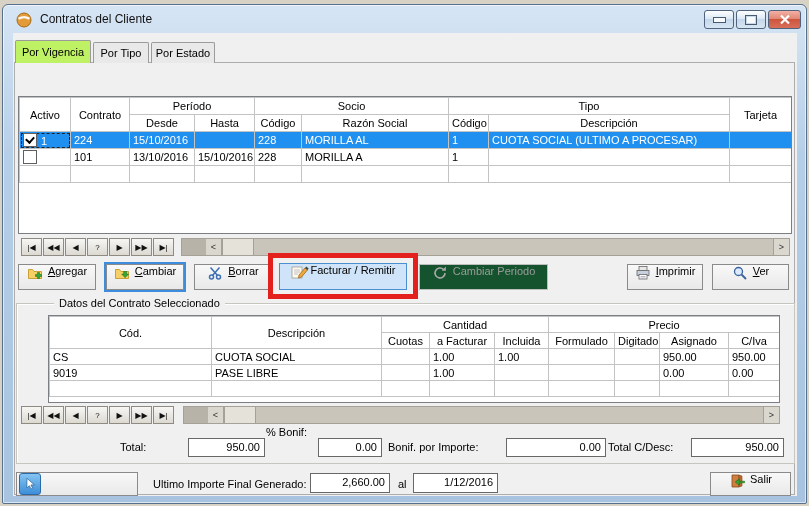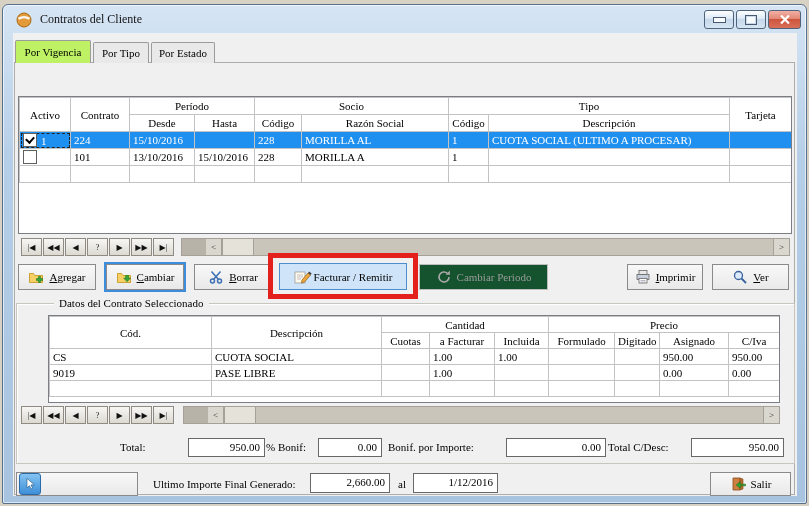--- a/index.html
+++ b/index.html
@@ -1,17 +1,17 @@
 <!DOCTYPE html>
 <html><head>
 <meta charset="utf-8">
 <style>
   html,body{margin:0;padding:0}
   .stage{position:relative;width:809px;height:506px;background:#d8d2c4;overflow:hidden;
-         font-family:Liberation Serif, serif;font-size:11px;color:#000}
+         font-family:Liberation Sans, sans-serif;font-size:11px;color:#000}
   .abs{position:absolute;box-sizing:border-box}
   .win{left:2px;top:4px;width:805px;height:500px;
        background:linear-gradient(180deg,#d6e5f4,#b6cfe8 30%,#a7c3df);
        border:1px solid #56708e;border-radius:6px 6px 2px 2px;
        box-shadow:inset 0 0 0 1px rgba(255,255,255,.6)}
   .titletext{left:40px;top:12px;font-size:12px;color:#111;white-space:nowrap}
   .winbtn{top:10px;height:19px;border:1px solid #4f637c;border-radius:3px;
           background:linear-gradient(180deg,#fdfeff,#dce9f5 45%,#c3d6ea 46%,#d8e6f3);
           display:flex;align-items:center;justify-content:center;padding:0}
   .winbtn.close{background:linear-gradient(180deg,#f2b0a4,#e28876 45%,#cc533c 46%,#d96f58)}
@@ -31,21 +31,21 @@
   .g1 tr{height:17px}
   .g2 tr{height:16px}
   .num{text-align:right}
   .sel td{background:#2090f0;color:#fff}
   .cb{display:inline-block;width:12px;height:12px;background:#fff;border:1px solid #5f5f5f;
       position:relative;vertical-align:-2px;margin-right:4px}
   .cb.on::after{content:"";position:absolute;left:2px;top:2px;width:6px;height:4px;
       border-left:2px solid #000;border-bottom:2px solid #000;transform:rotate(-48deg)}
   .focuscell{outline:1px dashed #222;outline-offset:-2px}
   .btn{background:linear-gradient(180deg,#f8f8f8,#e9e9e9);border:1px solid #8a8a8a;
-       display:flex;align-items:center;justify-content:center;gap:5px;font-size:11px;
+       display:flex;justify-content:center;gap:5px;font-size:11px;
        font-family:inherit;padding:0;color:#000}
   .btn .u{text-decoration:underline}
   .btn.disabled{color:#9b9b9b;border-color:#bdbdbd;background:#14532d}
   .btn.focus{box-shadow:0 0 0 2px #3e8ddd}
   .btn.hot{background:#cfe4f8;border-color:#4a90d0}
   .redbox{border:5px solid #e3201b;z-index:10;pointer-events:none;background:transparent}
   .groupbox{border:1px solid #c6c6be;box-shadow:inset 1px 1px 0 rgba(255,255,255,.9)}
   .gblabel{background:#f0f0f0;padding:0 5px;z-index:6;white-space:nowrap}
   .field{background:#fff;border:1px solid #686868;text-align:right;padding:1px 4px;line-height:15px;overflow:hidden}
   .lbl{white-space:nowrap}
@@ -321,21 +321,21 @@
   <div class="abs sb z" style="left:183px;top:406px;width:597px">
     <div class="blockgap"></div>
     <div class="arrow">&lt;</div>
     <div class="thumb"></div>
     <div class="track"></div>
     <div class="arrow r">&gt;</div>
   </div>
 
   <div class="abs lbl r z" style="left:120px;top:441px;width:62px">Total:</div>
   <div class="abs field z" style="left:188px;top:438px;width:77px;height:19px">950.00</div>
-  <div class="abs lbl r z" style="left:266px;top:441px;width:46px">% Bonif:</div>
+  <div class="abs lbl r z" style="left:266px;top:426px;width:46px">% Bonif:</div>
   <div class="abs field z" style="left:318px;top:438px;width:64px;height:19px">0.00</div>
   <div class="abs lbl r z" style="left:388px;top:441px;width:112px">Bonif. por Importe:</div>
   <div class="abs field z" style="left:506px;top:438px;width:100px;height:19px">0.00</div>
   <div class="abs lbl r z" style="left:608px;top:441px;width:76px">Total C/Desc:</div>
   <div class="abs field z" style="left:691px;top:438px;width:93px;height:19px">950.00</div>
 
   <button class="abs btn z" style="left:16px;top:472px;width:122px;height:24px;justify-content:flex-start;padding-left:2px">
     <span class="tile">
       <svg width="14" height="14" viewBox="0 0 16 16">
           <path d="M4.5 1.5v11l2.8-2.6 1.9 3.8 1.8-.9-1.9-3.8h3.9z" fill="#fff" stroke="#1c4f7c" stroke-width=".7"></path>

